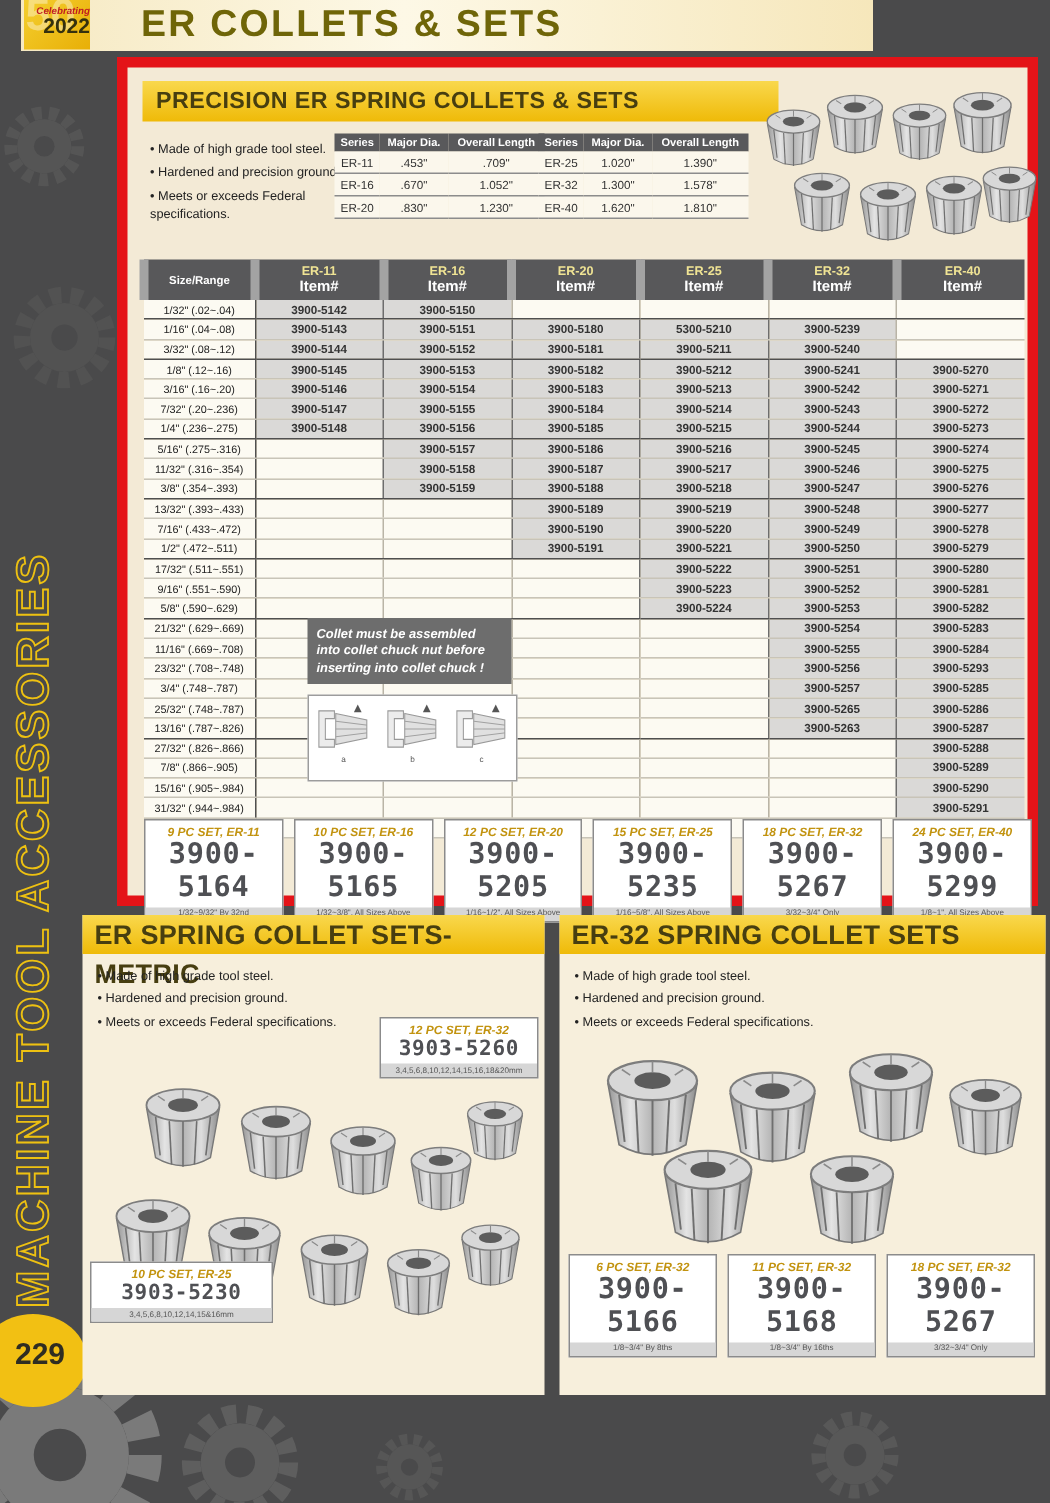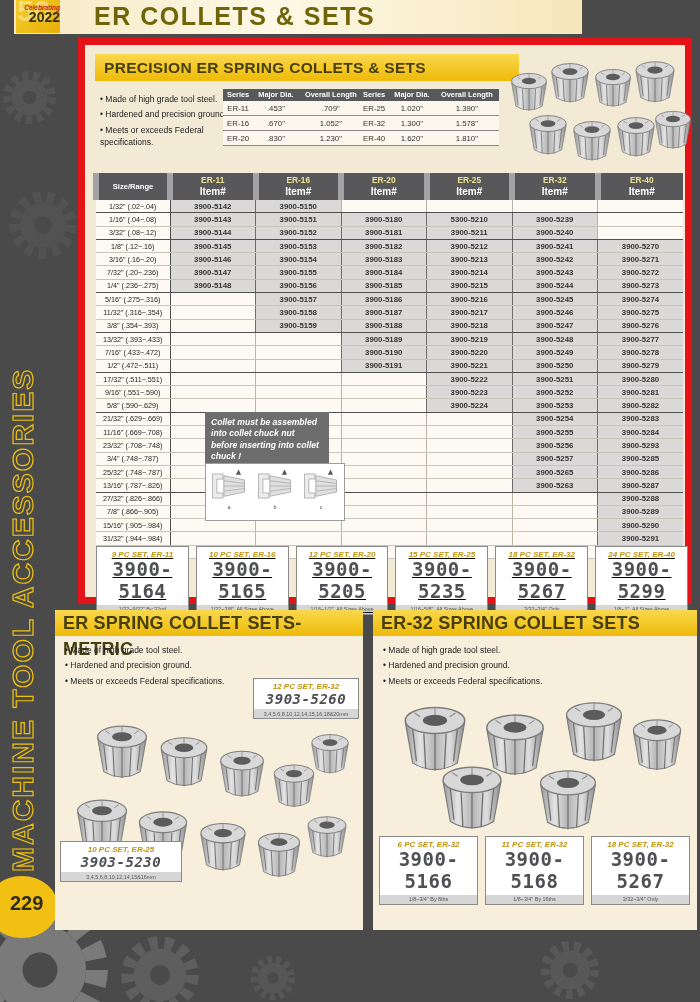--- a/index.html
+++ b/index.html
@@ -60,46 +60,46 @@
   .main-table thead th{background:#58585a;color:#fff;font-size:7.6px;padding:2px 1px;line-height:1.25;border-left:6px solid #a3a3a3;}
   .main-table thead th .series{color:#f0e494;font-size:8.4px;font-weight:bold;}
   .main-table thead th .item-label{font-size:10px;font-weight:bold;}
   .main-table td{height:12.3px;font-size:7.2px;text-align:center;color:#222;
     background:#fcfaf2;border-bottom:1px solid #c8c4b8;border-left:1px solid #b9b4a6;padding:0 1px;overflow:hidden;white-space:nowrap;}
   .main-table td:first-child{border-left:none;border-right:1px solid #4f4f4f;}
   .main-table td.filled{background:#dad9d7;font-weight:bold;color:#333;font-size:7.8px;border-left-color:#6d6d6d;}
   .main-table tr.group-end td{border-bottom:1.4px solid #4f4f4f;}
 
   
-  .note-box{position:absolute;left:120px;top:367px;width:124px;background:#6d6d6d;color:#fff;
+  .note-box{position:absolute;left:120px;top:367px;width:136px;background:#6d6d6d;color:#fff;
     font-size:8.6px;font-weight:bold;font-style:italic;line-height:1.32;padding:5px 6px;box-sizing:border-box;}
   .diagram-box{position:absolute;left:120px;top:418px;width:140px;height:58px;background:#fff;
     border:1px solid #9c9c9c;display:flex;align-items:flex-start;justify-content:space-around;padding-top:3px;box-sizing:border-box;}
   .diagram-step{width:40px;text-align:center;}
   .diagram-step svg{width:38px;height:38px;display:block;margin:0 auto;}
   .diagram-step .step-label{font-size:5.5px;color:#555;display:block;line-height:1;}
 
   
   .sets-row{position:absolute;display:flex;gap:7px;}
-  .sets-row-main{left:11px;top:501px;width:592px;text-decoration:underline;}
+  .sets-row-main{left:11px;top:501px;width:592px;}
   .set-box{background:#fff;border:1px solid #8b8b8b;text-align:center;box-sizing:border-box;}
   .sets-row-main .set-box{width:93px;}
   .set-title{display:block;font-size:8px;font-weight:bold;font-style:italic;color:#c2930f;padding-top:3px;white-space:nowrap;}
   .set-item{display:block;font-family:"DejaVu Sans Mono",monospace;font-size:19px;font-weight:bold;
     color:#4f5054;letter-spacing:0.5px;line-height:1.15;}
   .set-caption{display:block;background:#d6d6d6;font-size:5.4px;color:#555;padding:1.5px 0;margin-top:2px;white-space:nowrap;overflow:hidden;}
 
   
   .sub-panel{position:absolute;top:610px;height:320px;background:#f7efdc;}
   .metric-panel{left:55px;width:308px;}
   .er32-panel{left:373px;width:324px;}
   .banner-sub{display:block;height:26px;line-height:26px;padding-left:8px;font-size:18px;letter-spacing:0.2px;}
   .features-sub{left:10px;top:34px;width:290px;position:absolute;}
   .set-box-float{position:absolute;}
-  .set-box-float .set-item{font-size:14px;font-style:italic;}
+  .set-box-float .set-item{font-size:14px;}
   .sets-row-er32{left:6px;top:226px;width:312px;}
   .sets-row-er32 .set-box{width:99px;}
 </style>
 </head>
 <body>
 
 <svg width="0" height="0" style="position:absolute" aria-hidden="true">
   <defs>
     <linearGradient id="metal" x1="0" y1="0" x2="1" y2="0">
       <stop offset="0" stop-color="#969696"></stop>

